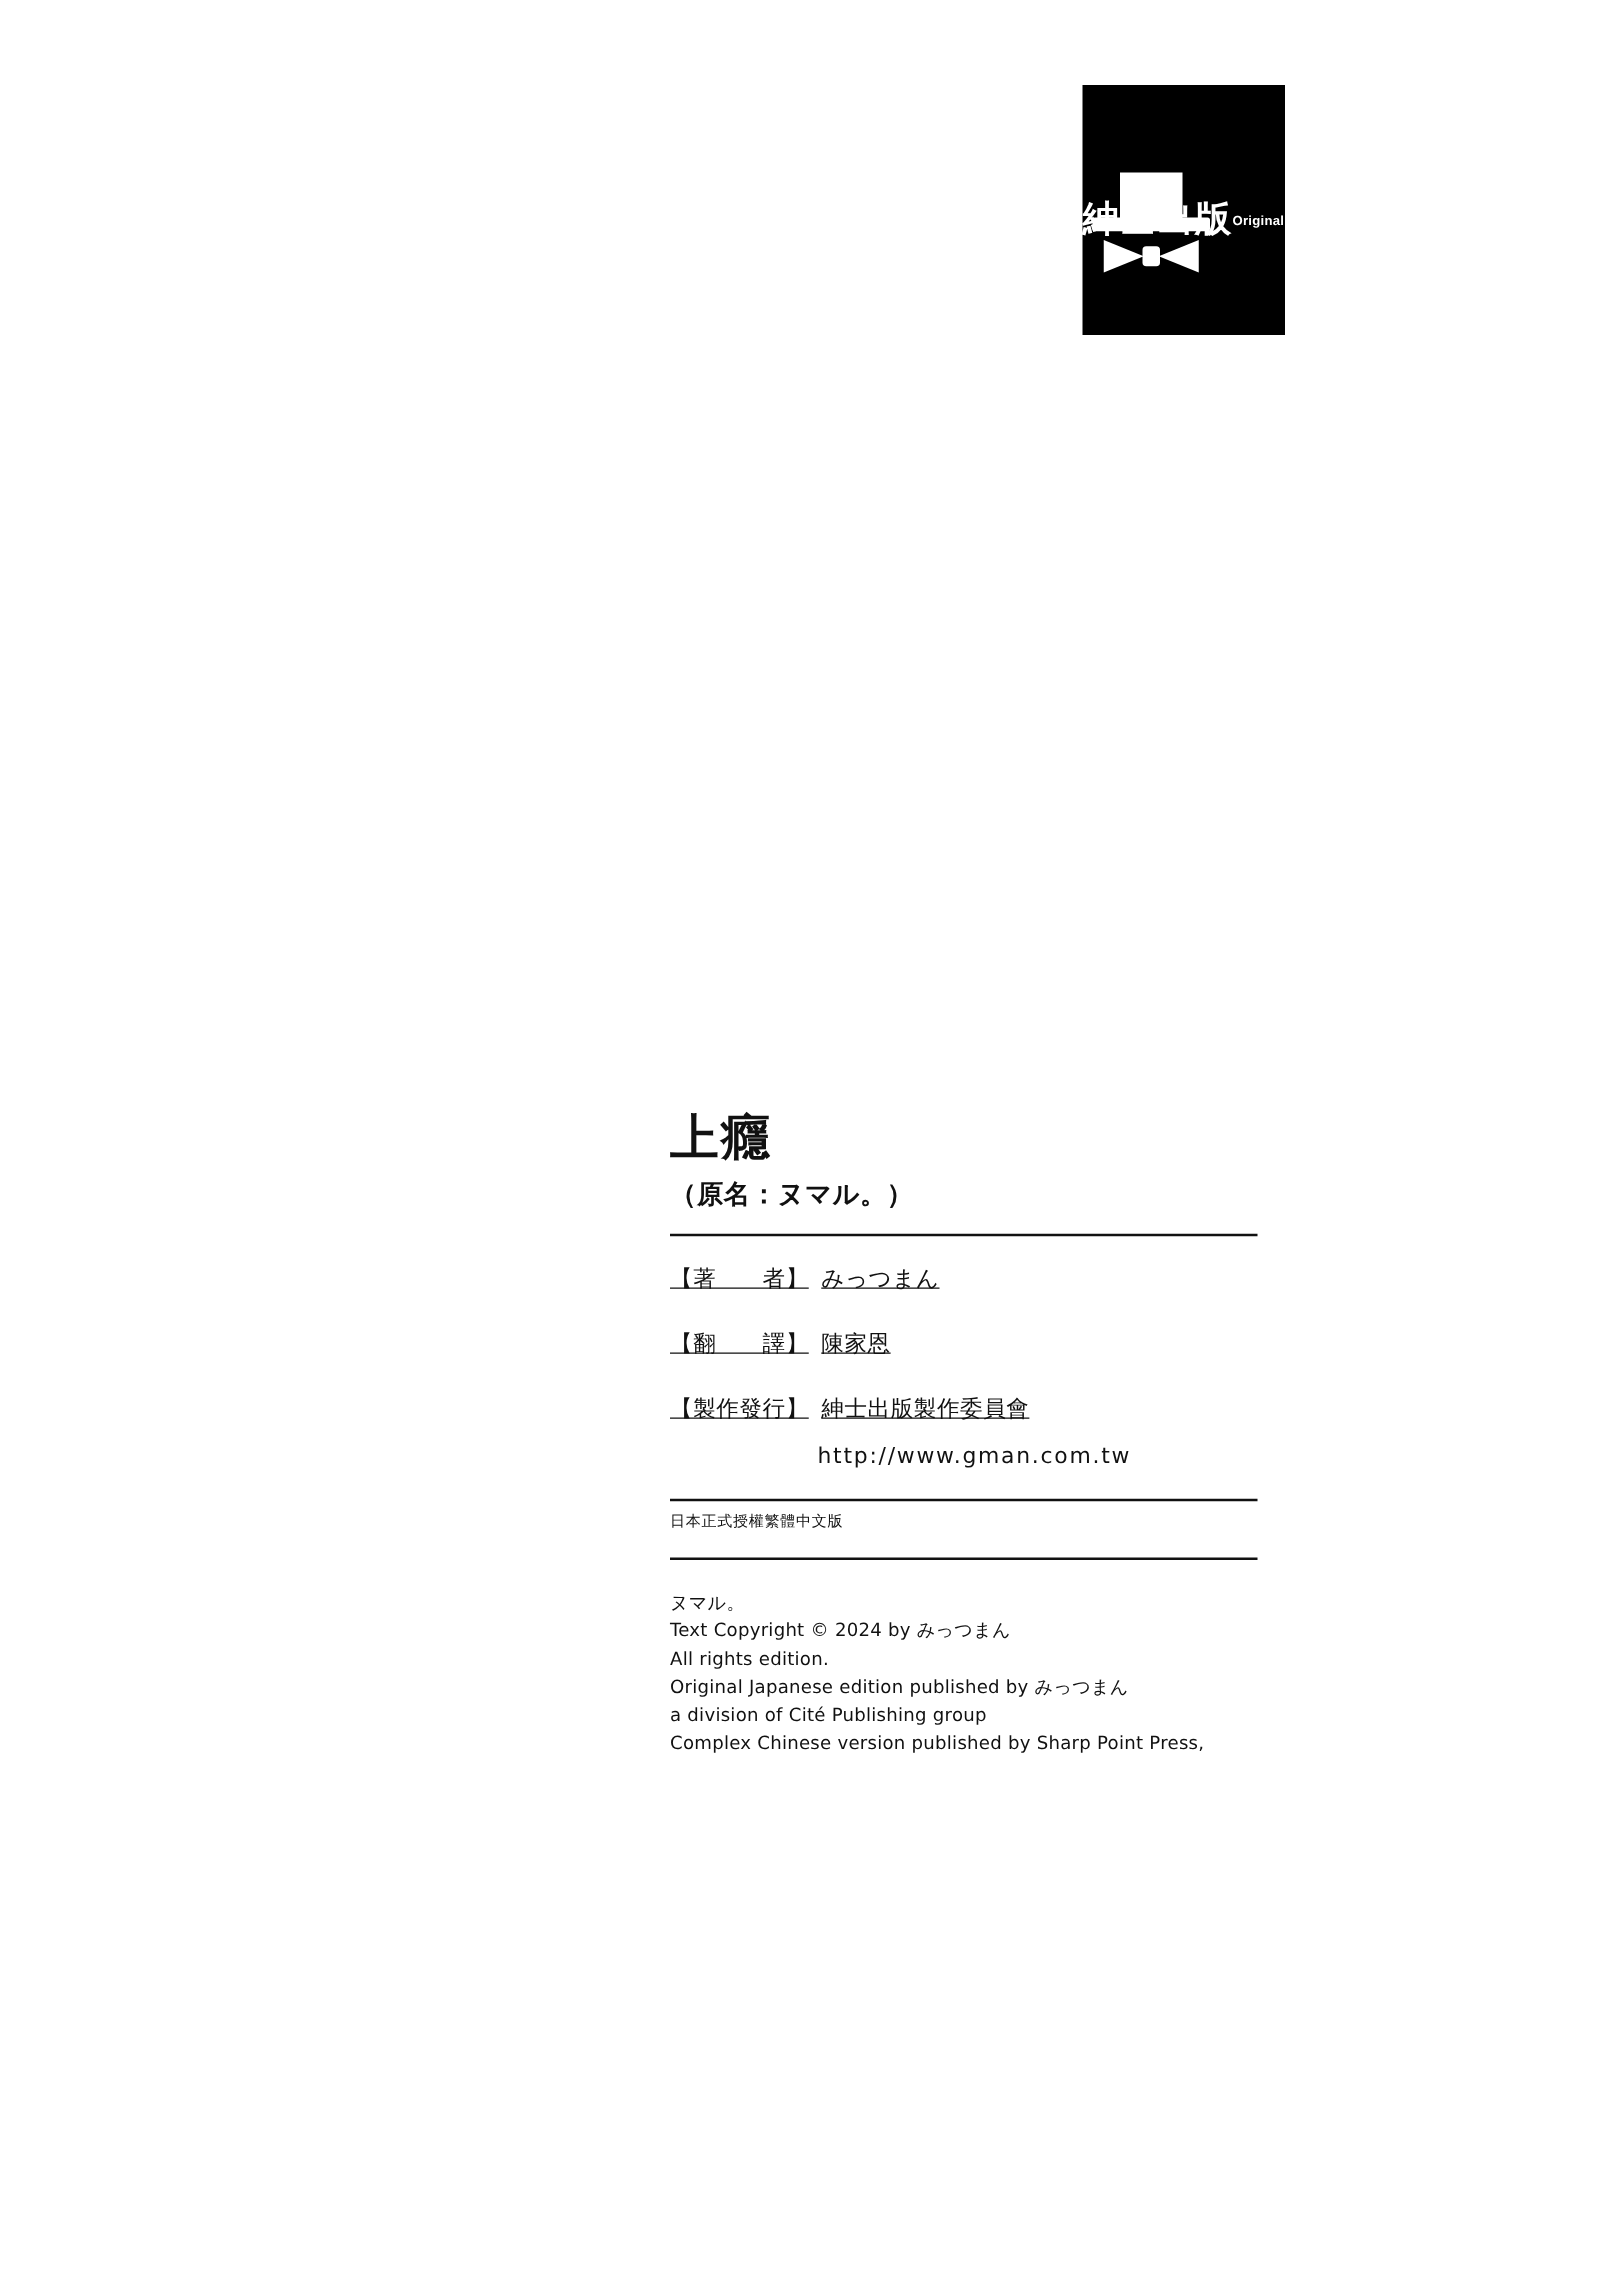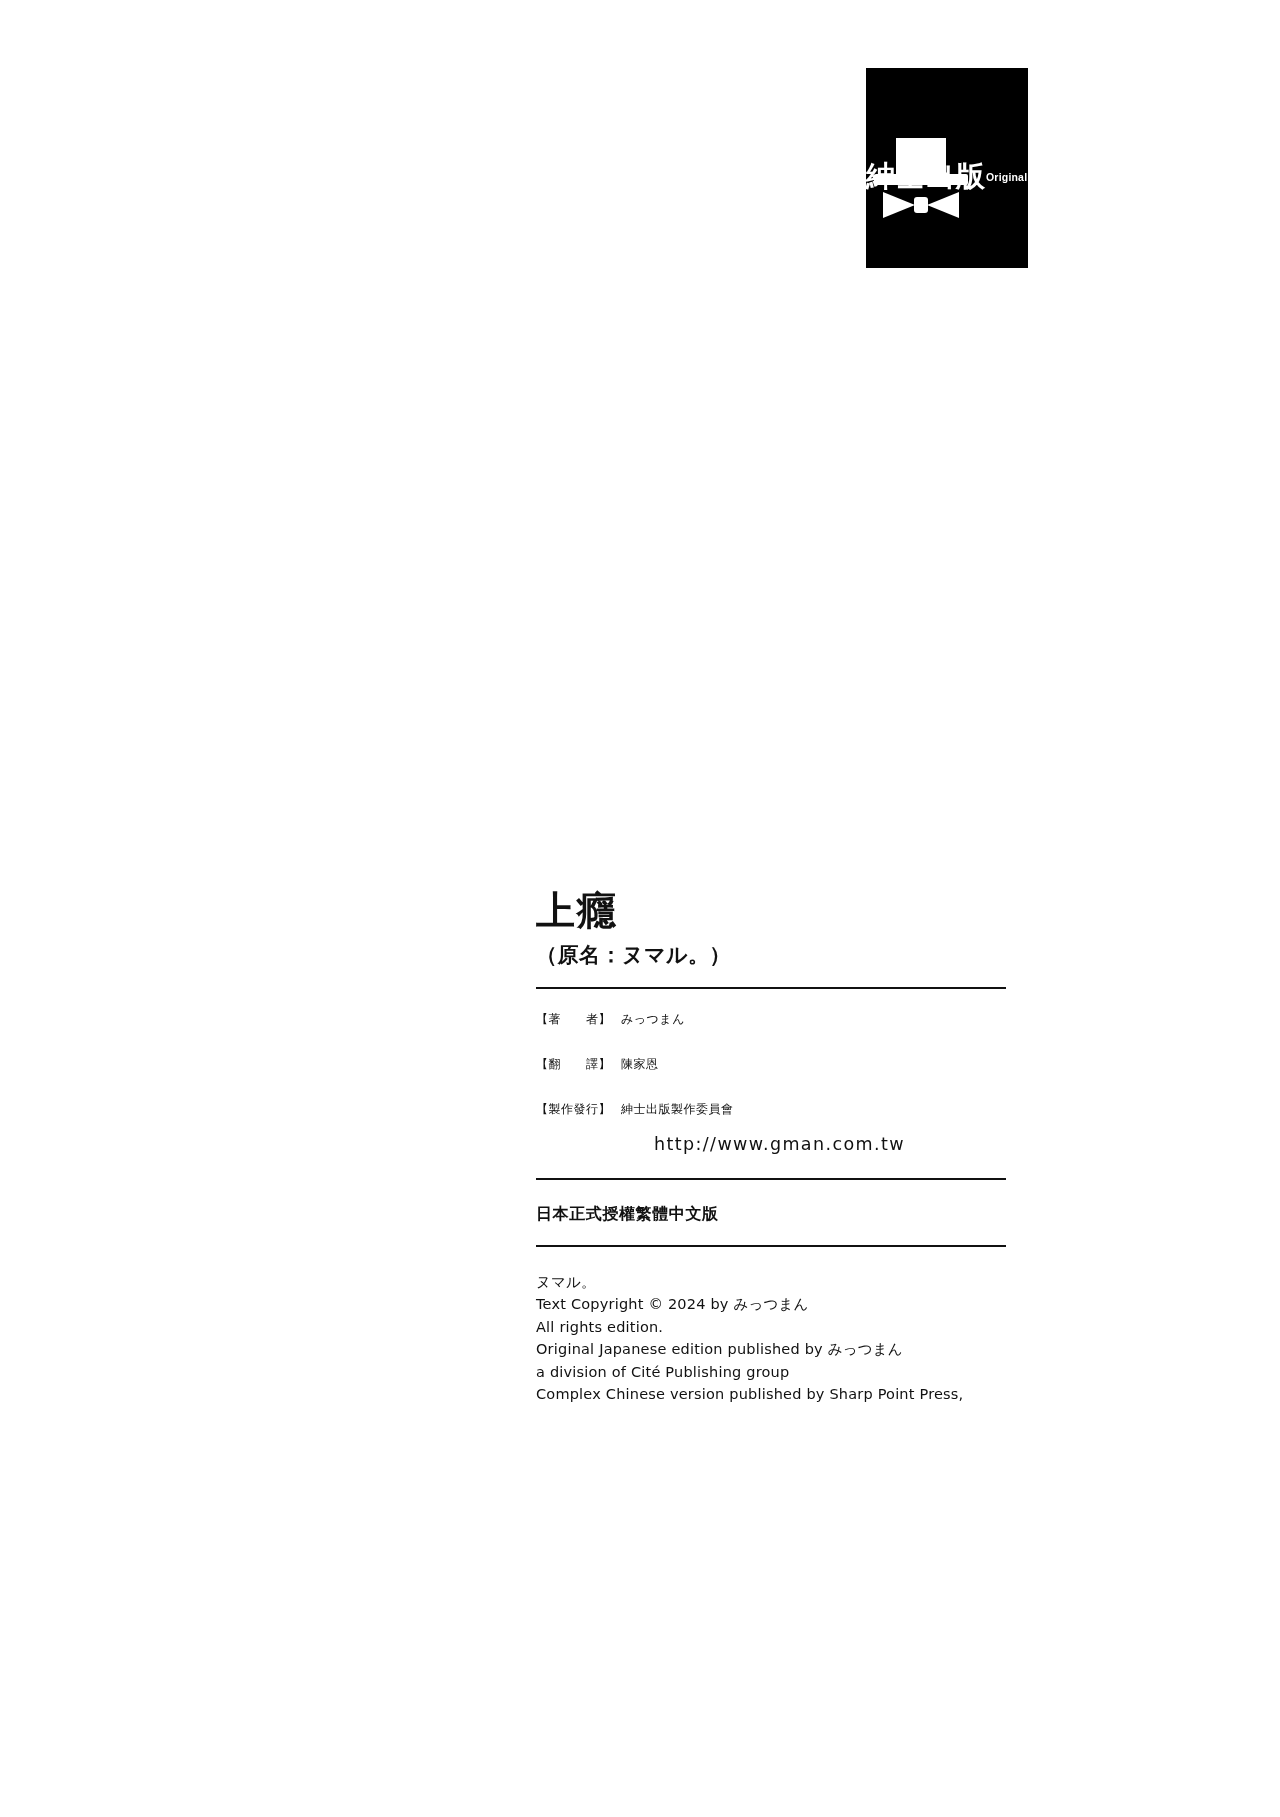--- a/index.html
+++ b/index.html
@@ -132,44 +132,44 @@
     width: 470px;
   }
   .credits {
     margin-top: 22px;
   }
   .credit-row {
     display: flex;
     align-items: baseline;
     margin-bottom: 28px;
     font-family: "DejaVu Sans", "Liberation Sans", sans-serif;
-    font-size: 12px;
+    font-size: 18px;
     letter-spacing: 0.5px;
+    text-decoration: underline;
   }
   .credit-label {
     white-space: pre;
     font-weight: normal;
   }
   .credit-value {
     margin-left: 10px;
   }
   .credit-url {
     margin-left: 118px;
     margin-top: -12px;
     margin-bottom: 24px;
     font-family: "DejaVu Sans", "Liberation Sans", sans-serif;
     font-size: 17.5px;
     letter-spacing: 1.4px;
   }
   .license-line {
     font-family: "DejaVu Sans", "Liberation Sans", sans-serif;
-    font-size: 16px;
+    font-size: 12px;
     letter-spacing: 0.6px;
-    margin: 24px 0 0 0;
-    font-weight: bold;
+    margin: 8px 0 0 0;
   }
   .rule-tight {
     border: 0;
     border-top: 2px solid #111111;
     margin: 20px 0 0 0;
     width: 470px;
   }
   .copyright-block {
     margin-top: 24px;
     font-family: "DejaVu Sans", "Liberation Sans", sans-serif;

